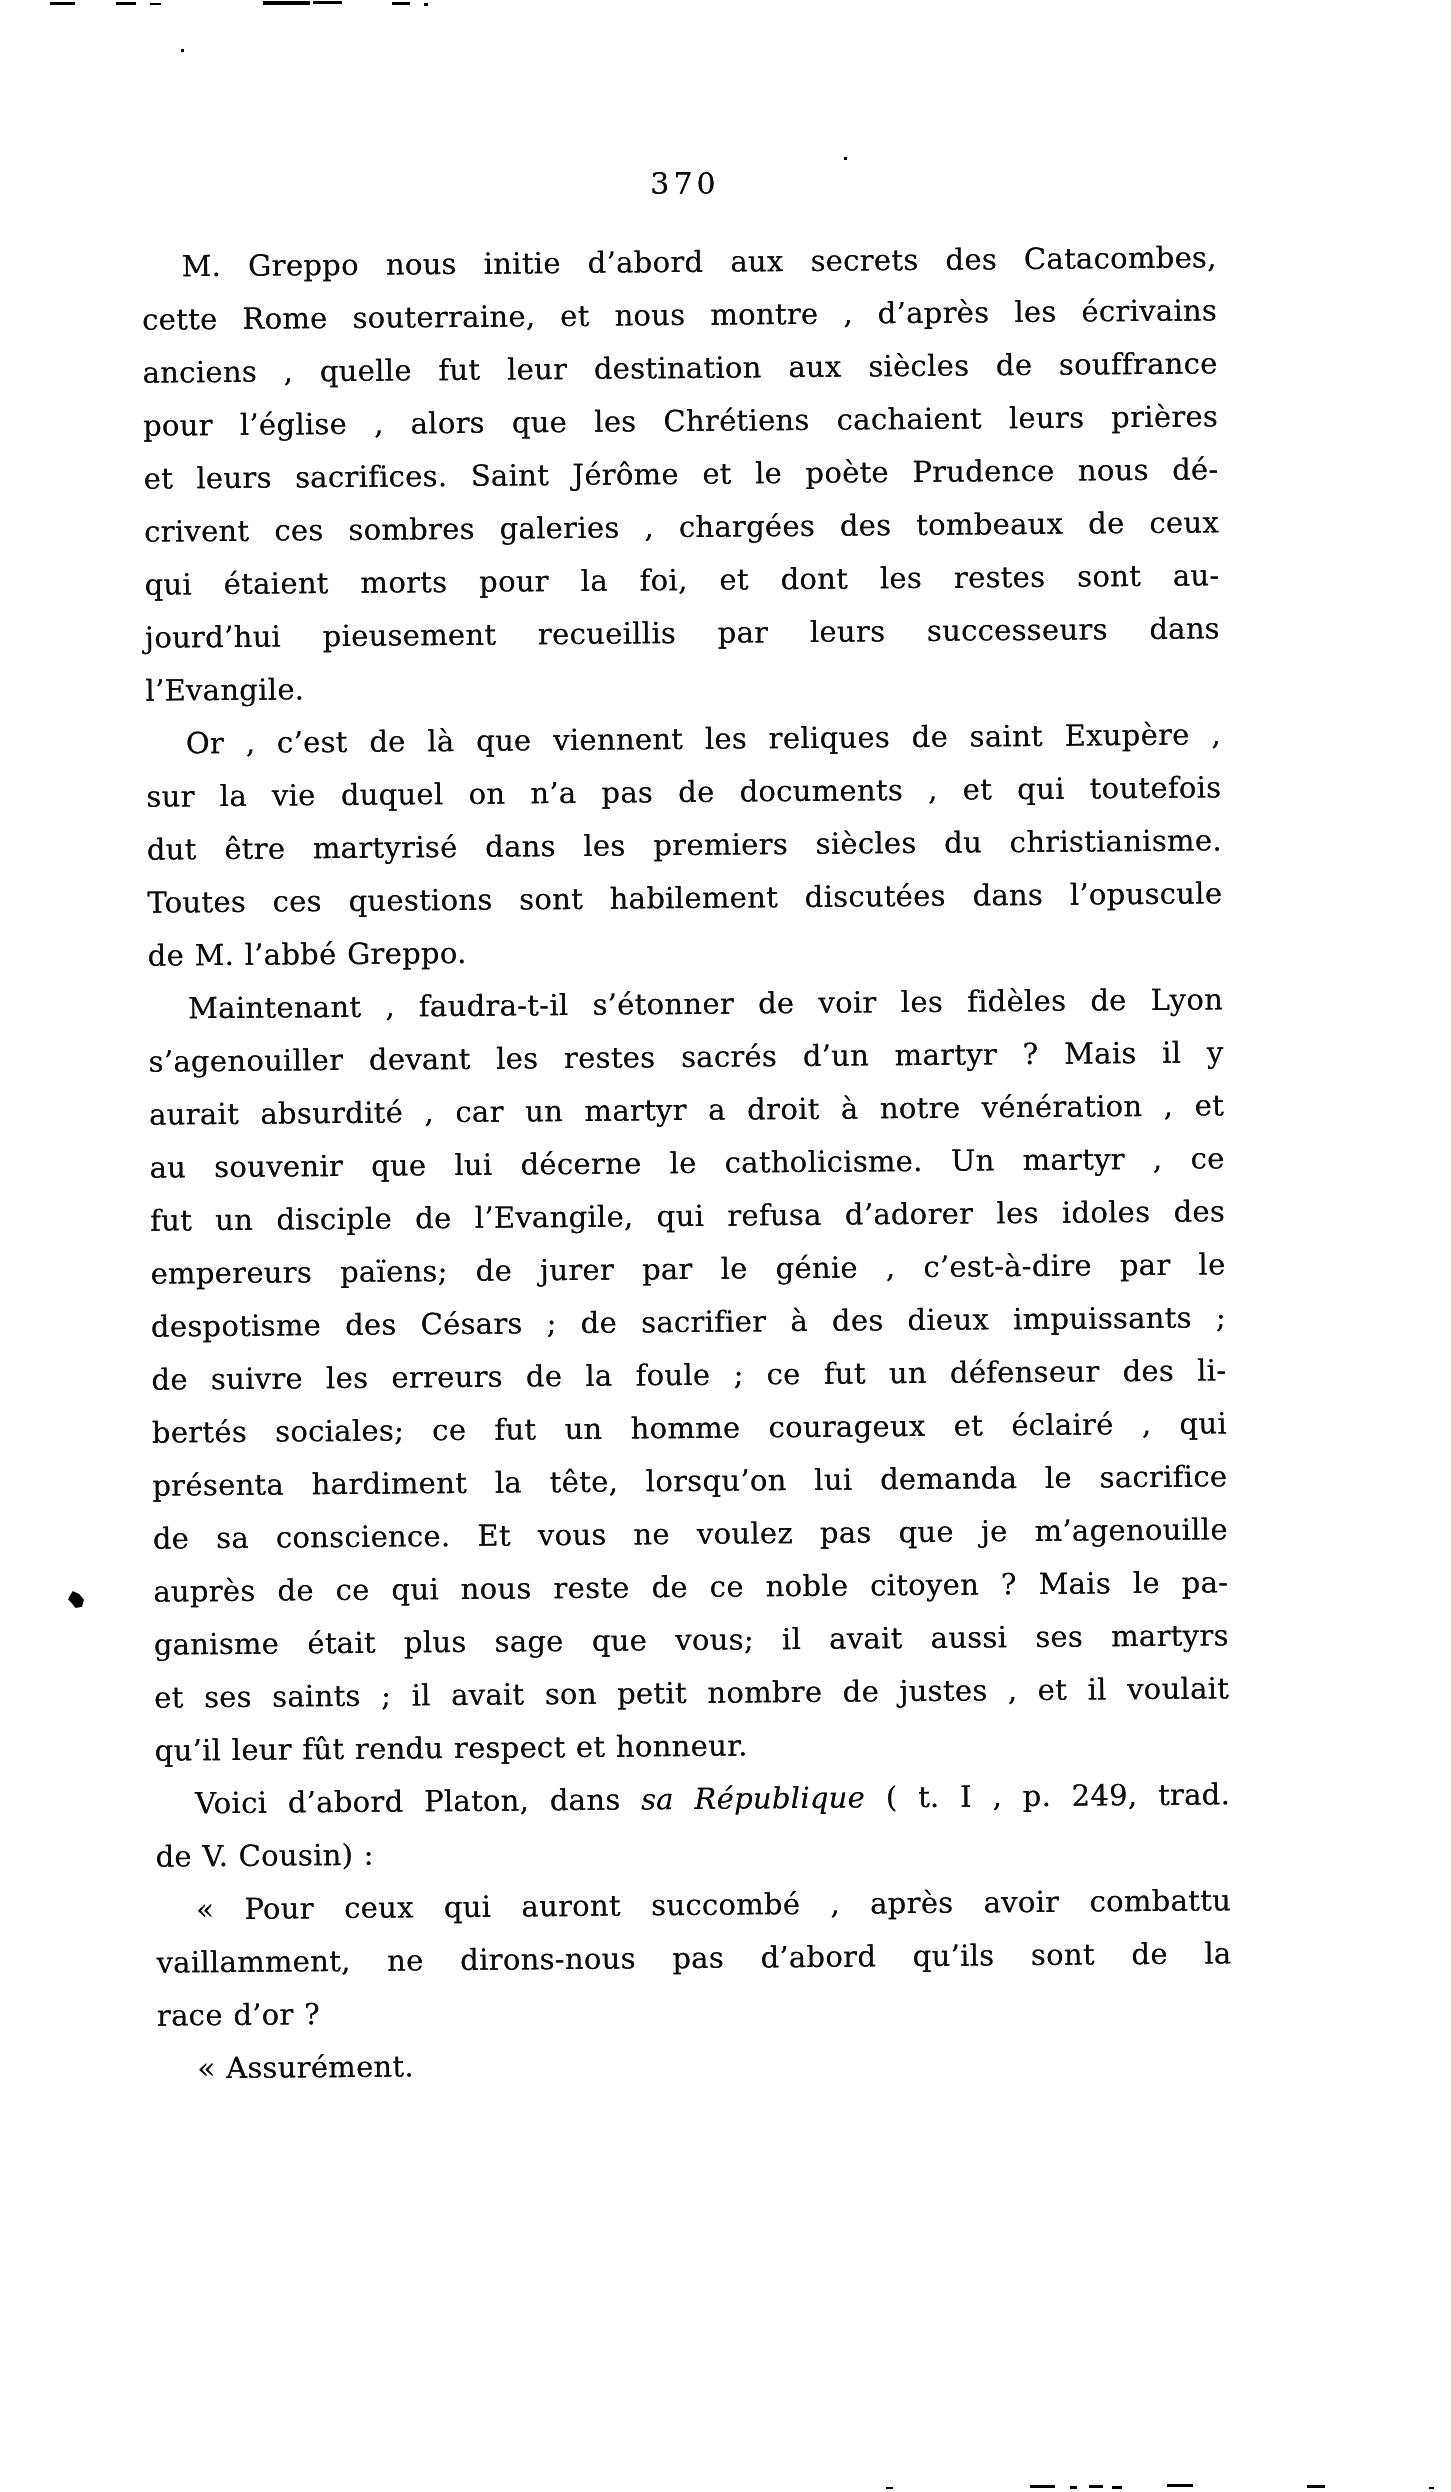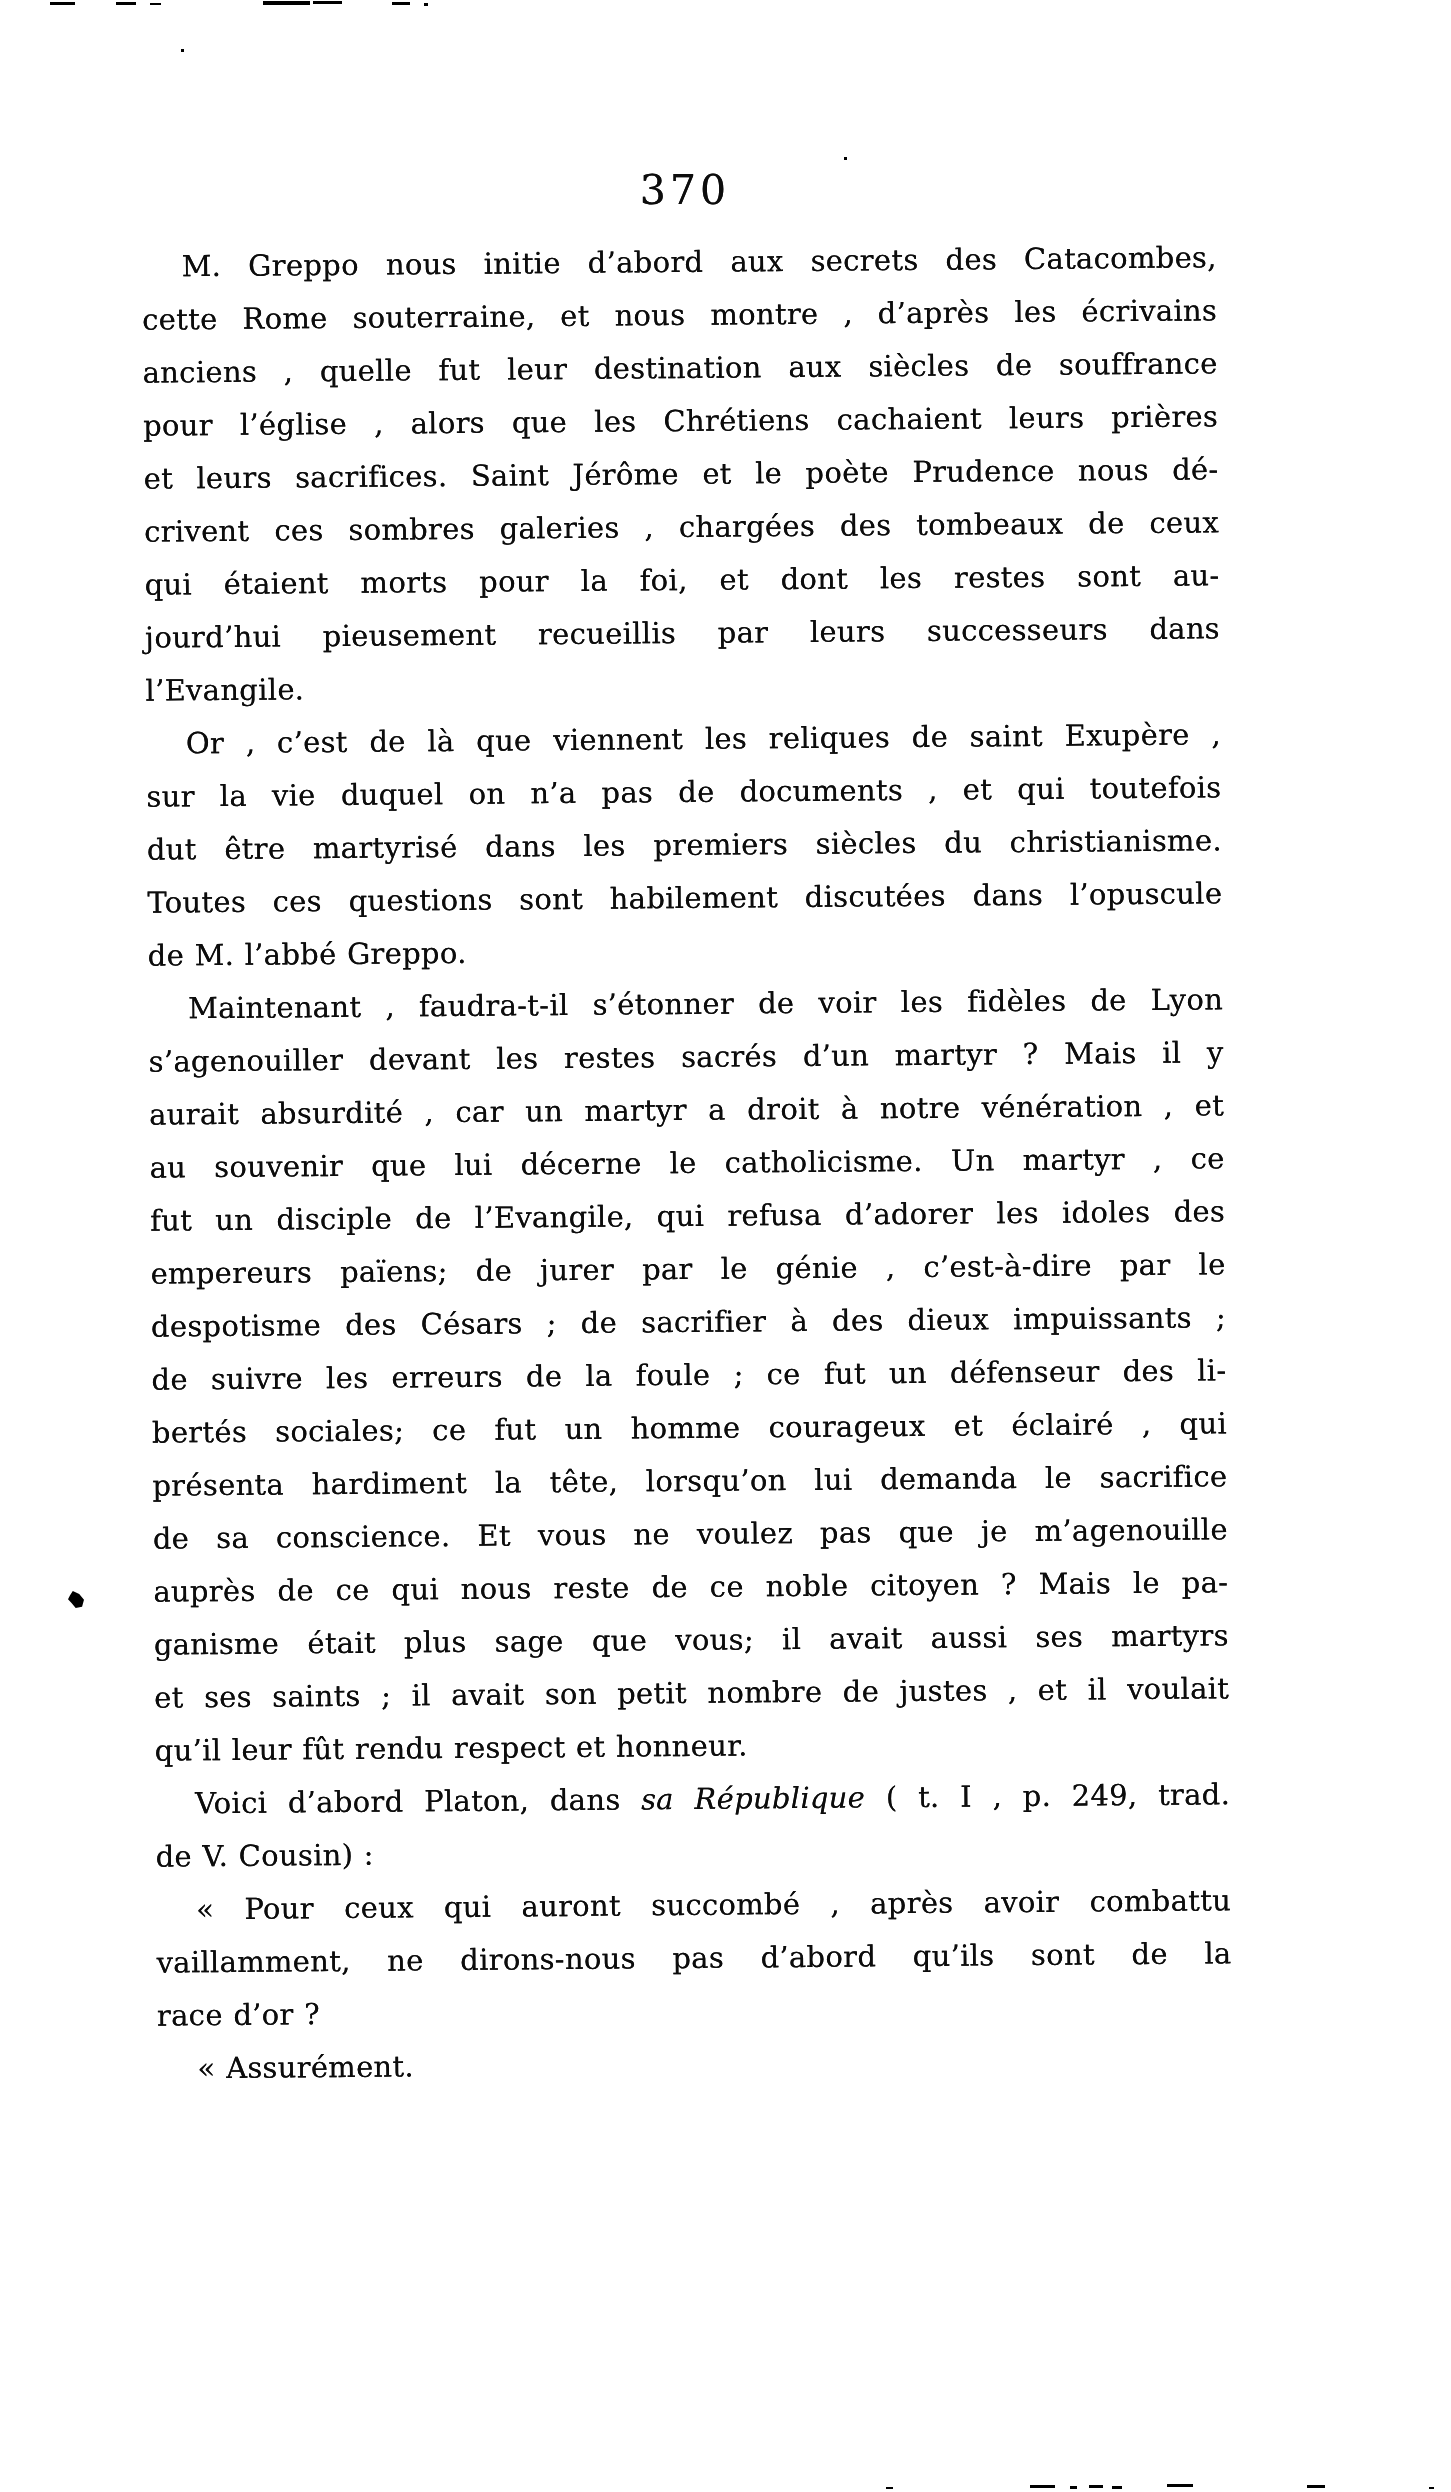--- a/index.html
+++ b/index.html
@@ -18,21 +18,21 @@
   .page {
     position: absolute;
     inset: 0;
   }
   .page-number {
     position: absolute;
     top: 166px;
     left: 625px;
     width: 120px;
     text-align: center;
-    font-size: 41px;
+    font-size: 30px;
     letter-spacing: 4px;
     text-shadow: 0 0 0.5px rgba(0,0,0,0.85);
   }
   .text-block {
     position: absolute;
     left: 148px;
     top: 236px;
     width: 1075px;
     transform: rotate(-0.5deg);
     transform-origin: 50% 40%;

